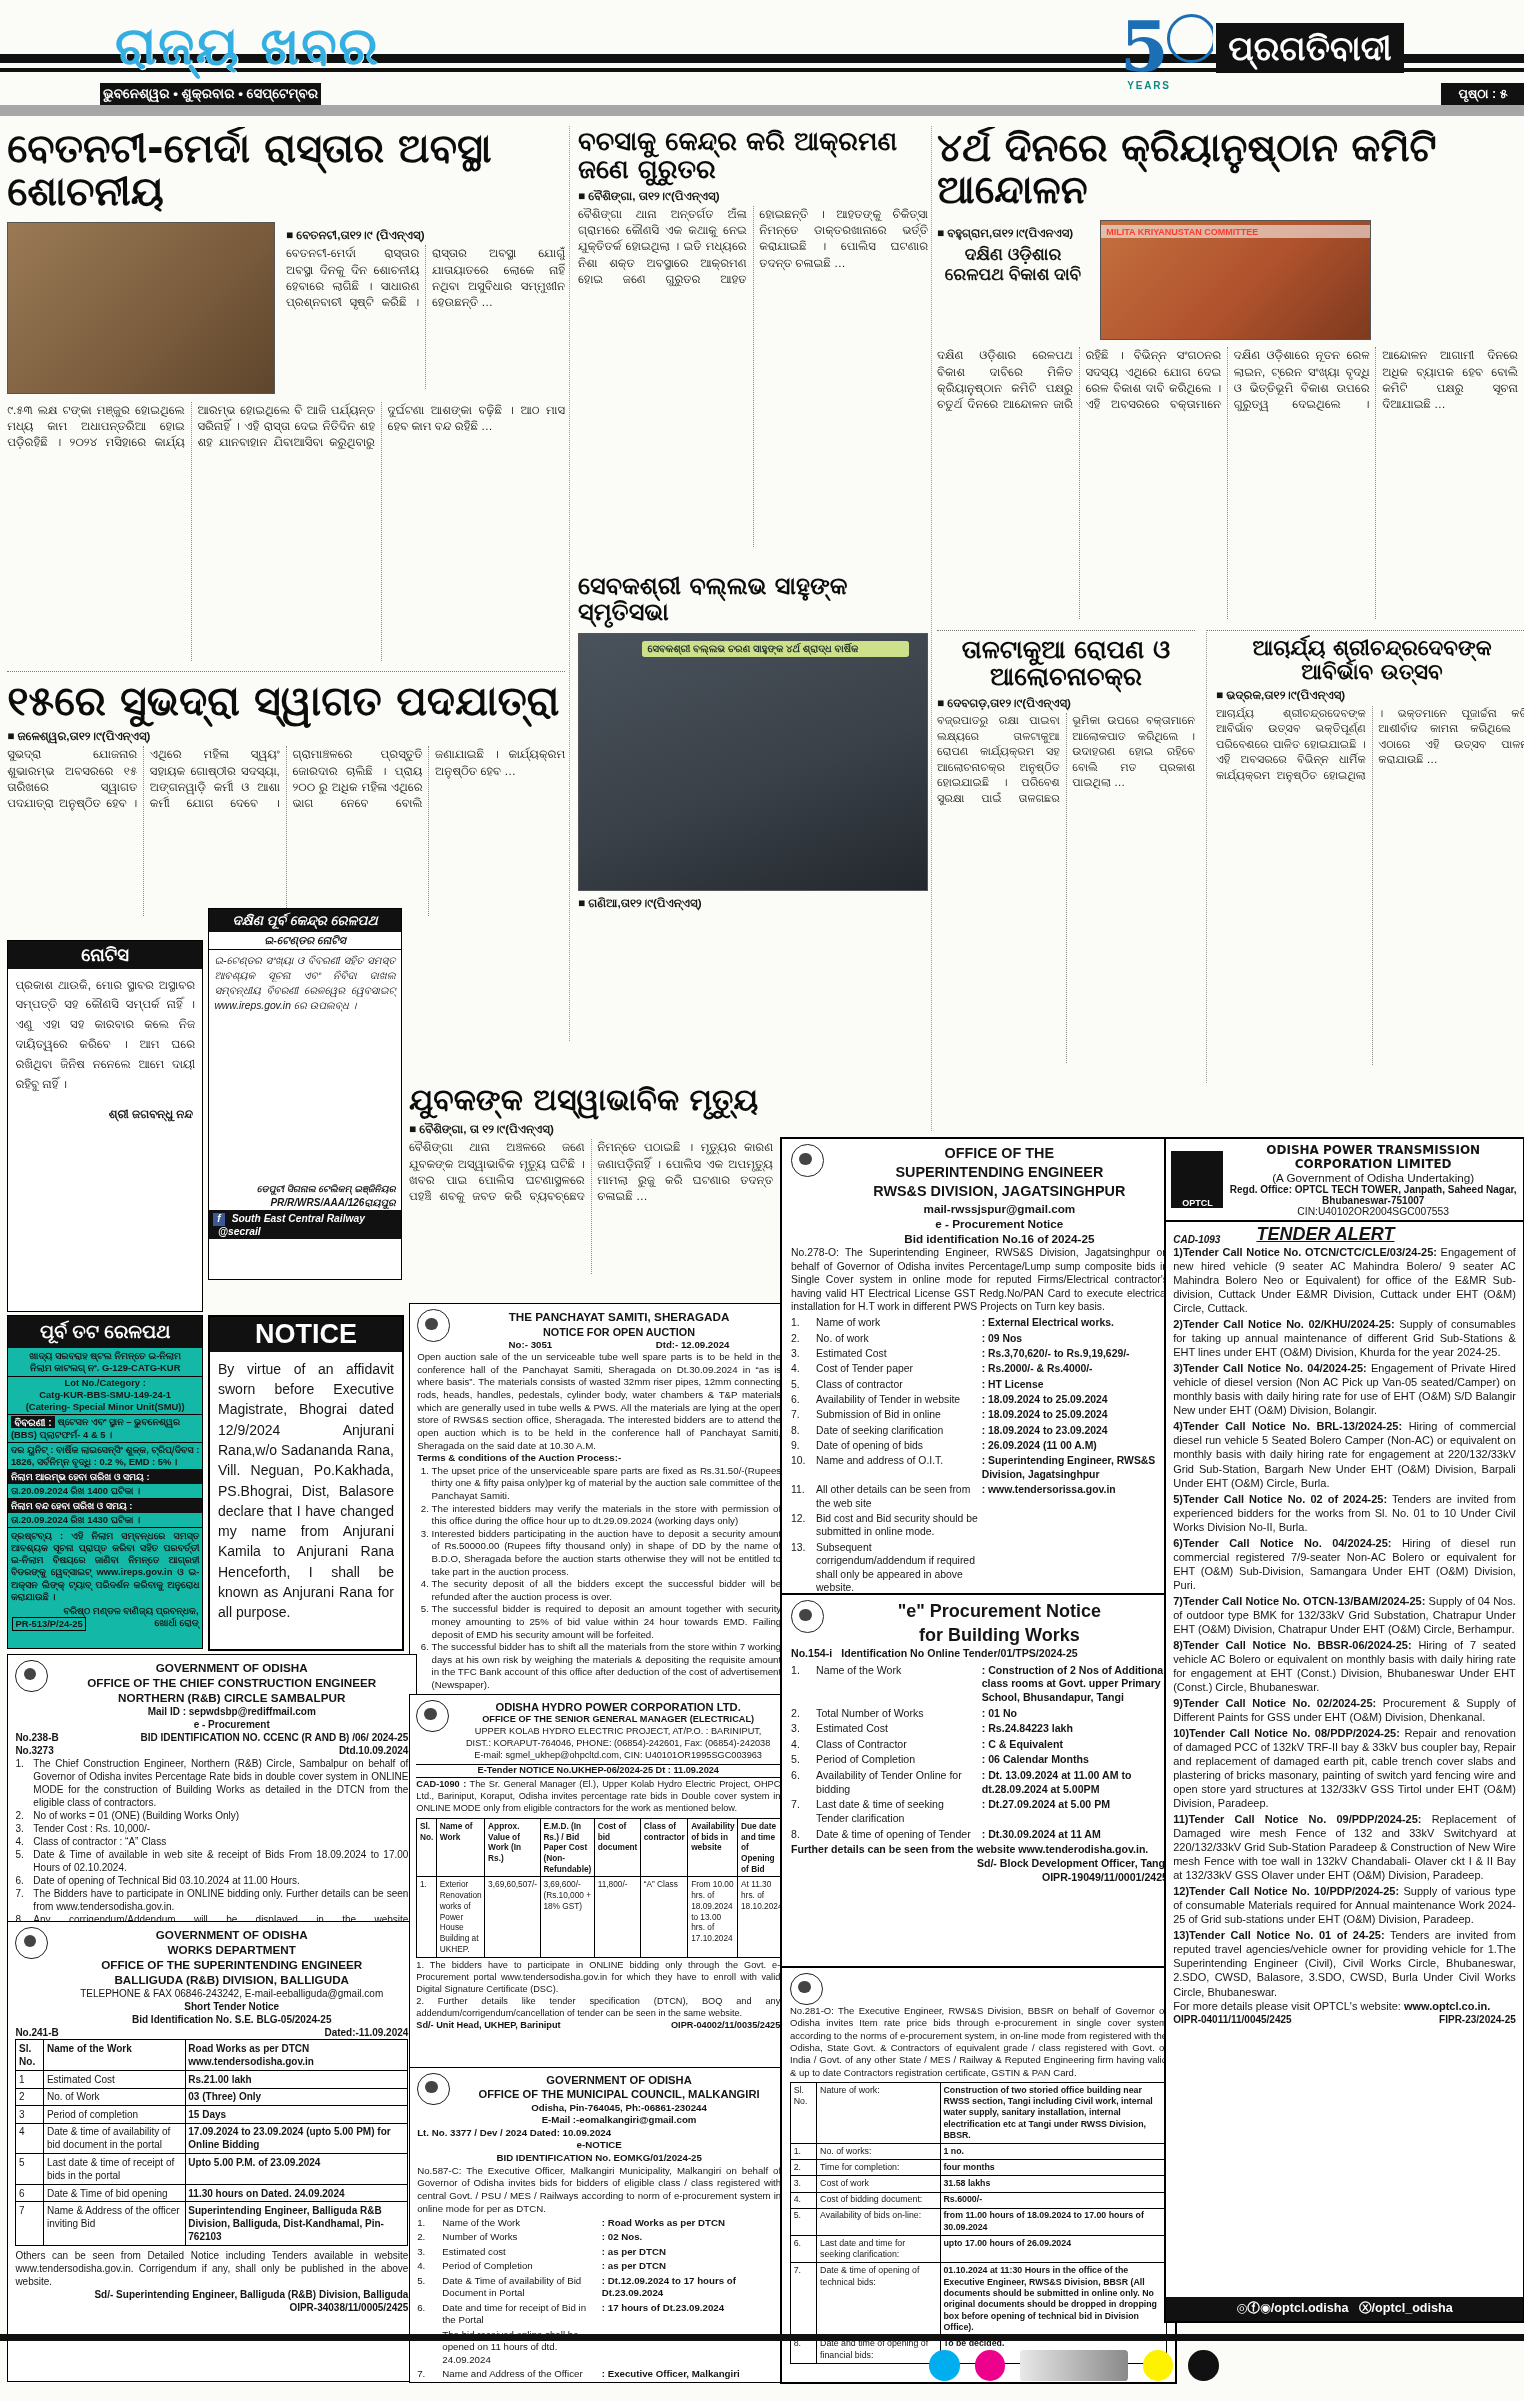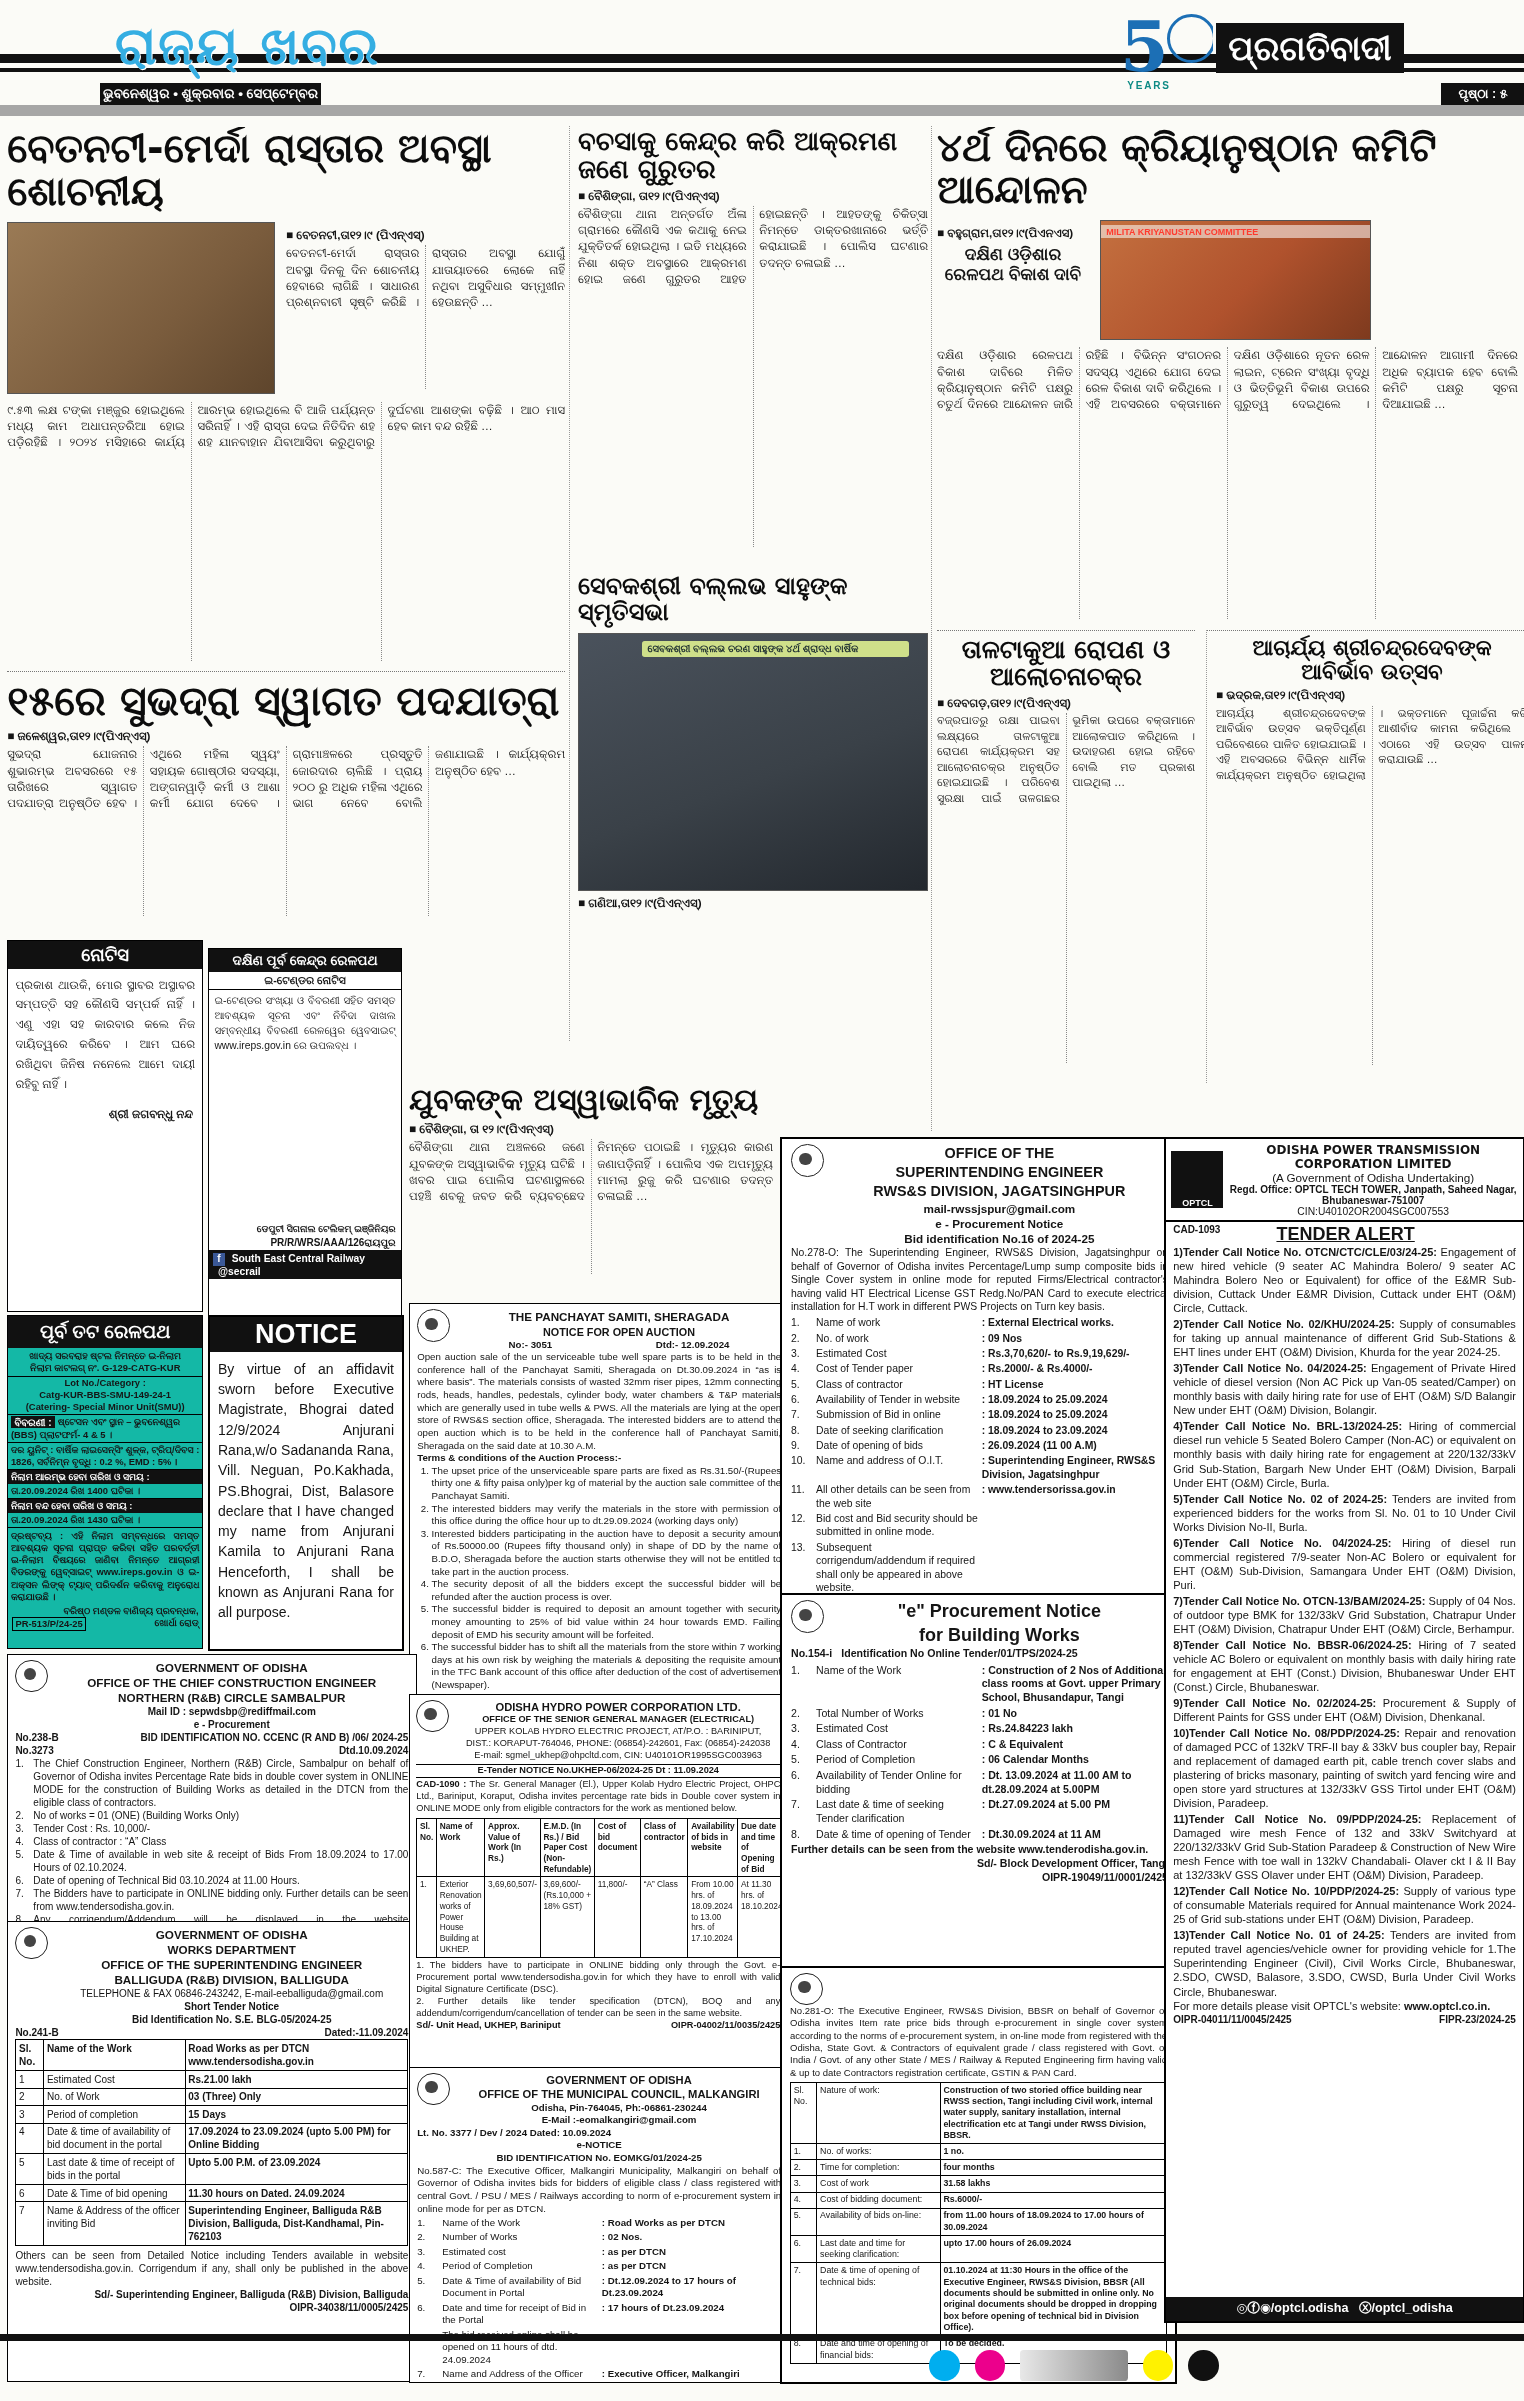--- a/index.html
+++ b/index.html
@@ -132,21 +132,21 @@
     <div class="byline">■ ବୈଶିଙ୍ଗା, ତା ୧୨।୯(ପିଏନ୍‌ଏସ୍)</div>
     <div class="body-txt just cols2" style="height:135px;">ବୈଶିଙ୍ଗା ଥାନା ଅଞ୍ଚଳରେ ଜଣେ ଯୁବକଙ୍କ ଅସ୍ୱାଭାବିକ ମୃତ୍ୟୁ ଘଟିଛି । ଖବର ପାଇ ପୋଲିସ ଘଟଣାସ୍ଥଳରେ ପହଞ୍ଚି ଶବକୁ ଜବତ କରି ବ୍ୟବଚ୍ଛେଦ ନିମନ୍ତେ ପଠାଇଛି । ମୃତ୍ୟୁର କାରଣ ଜଣାପଡ଼ିନାହିଁ । ପୋଲିସ ଏକ ଅପମୃତ୍ୟୁ ମାମଲା ରୁଜୁ କରି ଘଟଣାର ତଦନ୍ତ ଚଳାଇଛି …</div>
   </div>
 
   <div class="abs" style="left:7.2px;top:940px;width:194px;height:370px;border:1.8px solid #000;background:#fff;">
     <div class="railhdr" style="font-size:18px;">ନୋଟିସ</div>
     <div class="small-odia" style="padding:5.4px 7.2px;font-size:11.7px;line-height:1.7;">ପ୍ରକାଶ ଥାଉକି, ମୋର ସ୍ଥାବର ଅସ୍ଥାବର ସମ୍ପତ୍ତି ସହ କୌଣସି ସମ୍ପର୍କ ନାହିଁ । ଏଣୁ ଏହା ସହ କାରବାର କଲେ ନିଜ ଦାୟିତ୍ୱରେ କରିବେ । ଆମ ଘରେ ରଖିଥିବା ଜିନିଷ ନନେଲେ ଆମେ ଦାୟୀ ରହିବୁ ନାହିଁ ।</div>
     <div class="sign" style="padding:7.2px 9px;font-size:11.7px;">ଶ୍ରୀ ଜଗବନ୍ଧୁ ନନ୍ଦ</div>
   </div>
 
-  <div class="abs" style="left:208px;top:948px;width:192px;height:370px;border:1.8px solid #000;background:#fff;">
+  <div class="abs" style="left:208px;top:908px;width:192px;height:370px;border:1.8px solid #000;background:#fff;font-style:italic;">
     <div class="railhdr" style="font-size:13.5px;">ଦକ୍ଷିଣ ପୂର୍ବ କେନ୍ଦ୍ର ରେଳପଥ</div>
     <div class="ctr b" style="font-size:10.8px;padding:1.8px 0;border-bottom:0.9px solid #000;">ଇ-ଟେଣ୍ଡର ନୋଟିସ</div>
     <div class="small-odia" style="padding:4.5px 5.4px;height:224px;">ଇ-ଟେଣ୍ଡର ସଂଖ୍ୟା ଓ ବିବରଣୀ ସହିତ ସମସ୍ତ ଆବଶ୍ୟକ ସୂଚନା ଏବଂ ନିବିଦା ଦାଖଲ ସମ୍ବନ୍ଧୀୟ ବିବରଣୀ ରେଳୱେର ୱେବସାଇଟ୍ www.ireps.gov.in ରେ ଉପଲବ୍ଧ ।</div>
     <div class="rt b" style="font-size:9.4px;padding:0 5.4px;">ଡେପୁଟୀ ସିଗନାଲ ଟେଲିକମ୍ ଇଞ୍ଜିନିୟର</div>
     <div style="display:flex;justify-content:flex-end;font-size:10px;font-weight:bold;padding:1.8px 5.4px;">
       <span>PR/R/WRS/AAA/126</span>
       <span>ରାୟପୁର</span>
     </div>
     <div class="bbar" style="font-size:10.3px;padding:2.7px 3.6px;font-weight:bold;">
       <span class="fb">f</span>
@@ -639,21 +639,21 @@
     <div style="display:flex;gap:5.4px;border-bottom:2.7px solid #000;padding:3.6px 5.4px;align-items:center;">
       <div style="width:52px;height:57px;background:#111;color:#fff;font-weight:bold;font-size:9px;display:flex;align-items:flex-end;justify-content:center;flex:none;">OPTCL</div>
       <div style="flex:1;">
         <div class="ctr b" style="font-size:12px;font-family:'DejaVu Sans',sans-serif;">ODISHA POWER TRANSMISSION CORPORATION LIMITED</div>
         <div class="ctr" style="font-size:11.7px;">(A Government of Odisha Undertaking)</div>
         <div class="ctr b" style="font-size:10px;">Regd. Office: OPTCL TECH TOWER, Janpath, Saheed Nagar, Bhubaneswar-751007</div>
         <div class="ctr" style="font-size:10.3px;">CIN:U40102OR2004SGC007553</div>
       </div>
     </div>
     <div style="padding:1.8px 7.2px;">
-      <div style="display:flex;align-items:flex-start;gap:56px;">
+      <div style="display:flex;align-items:flex-end;gap:36px;font-style:italic;">
         <span class="b" style="font-size:10px;">CAD-1093</span>
         <span class="b" style="font-size:18px;text-decoration:underline;">TENDER ALERT</span>
       </div>
       <div style="font-size:11px;line-height:1.28;">
           <p class="optcl-item"><b>1)Tender Call Notice No. OTCN/CTC/CLE/03/24-25:</b> <span>Engagement of new hired vehicle (9 seater AC Mahindra Bolero/ 9 seater AC Mahindra Bolero Neo or Equivalent) for office of the E&amp;MR Sub-division, Cuttack Under E&amp;MR Division, Cuttack under EHT (O&amp;M) Circle, Cuttack.</span></p>
           <p class="optcl-item"><b>2)Tender Call Notice No. 02/KHU/2024-25:</b> <span>Supply of consumables for taking up annual maintenance of different Grid Sub-Stations &amp; EHT lines under EHT (O&amp;M) Division, Khurda for the year 2024-25.</span></p>
           <p class="optcl-item"><b>3)Tender Call Notice No. 04/2024-25:</b> <span>Engagement of Private Hired vehicle of diesel version (Non AC Pick up Van-05 seated/Camper) on monthly basis with daily hiring rate for use of EHT (O&amp;M) S/D Balangir New under EHT (O&amp;M) Division, Bolangir.</span></p>
           <p class="optcl-item"><b>4)Tender Call Notice No. BRL-13/2024-25:</b> <span>Hiring of commercial diesel run vehicle 5 Seated Bolero Camper (Non-AC) or equivalent on monthly basis with daily hiring rate for engagement at 220/132/33kV Grid Sub-Station, Bargarh New Under EHT (O&amp;M) Division, Barpali Under EHT (O&amp;M) Circle, Burla.</span></p>
           <p class="optcl-item"><b>5)Tender Call Notice No. 02 of 2024-25:</b> <span>Tenders are invited from experienced bidders for the works from Sl. No. 01 to 10 Under Civil Works Division No-II, Burla.</span></p>
           <p class="optcl-item"><b>6)Tender Call Notice No. 04/2024-25:</b> <span>Hiring of diesel run commercial registered 7/9-seater Non-AC Bolero or equivalent for EHT (O&amp;M) Sub-Division, Samangara Under EHT (O&amp;M) Division, Puri.</span></p>

